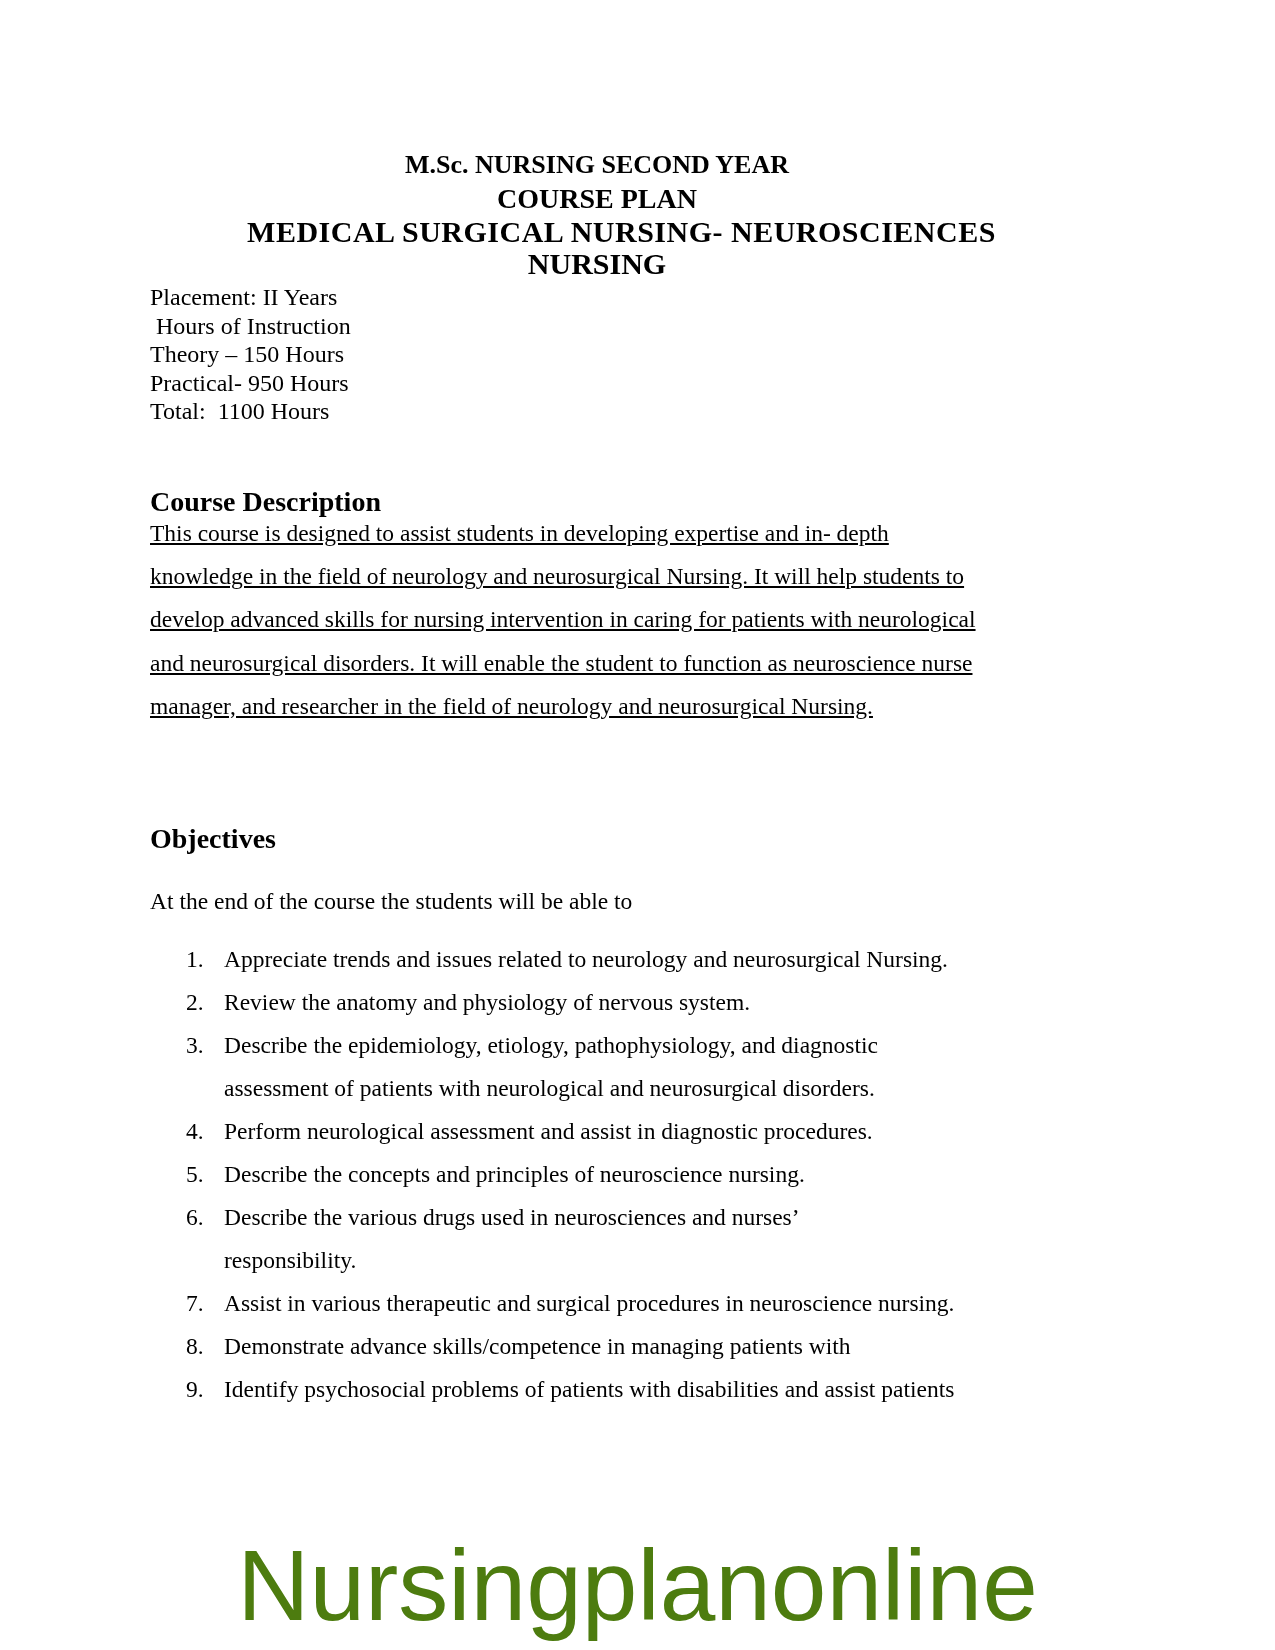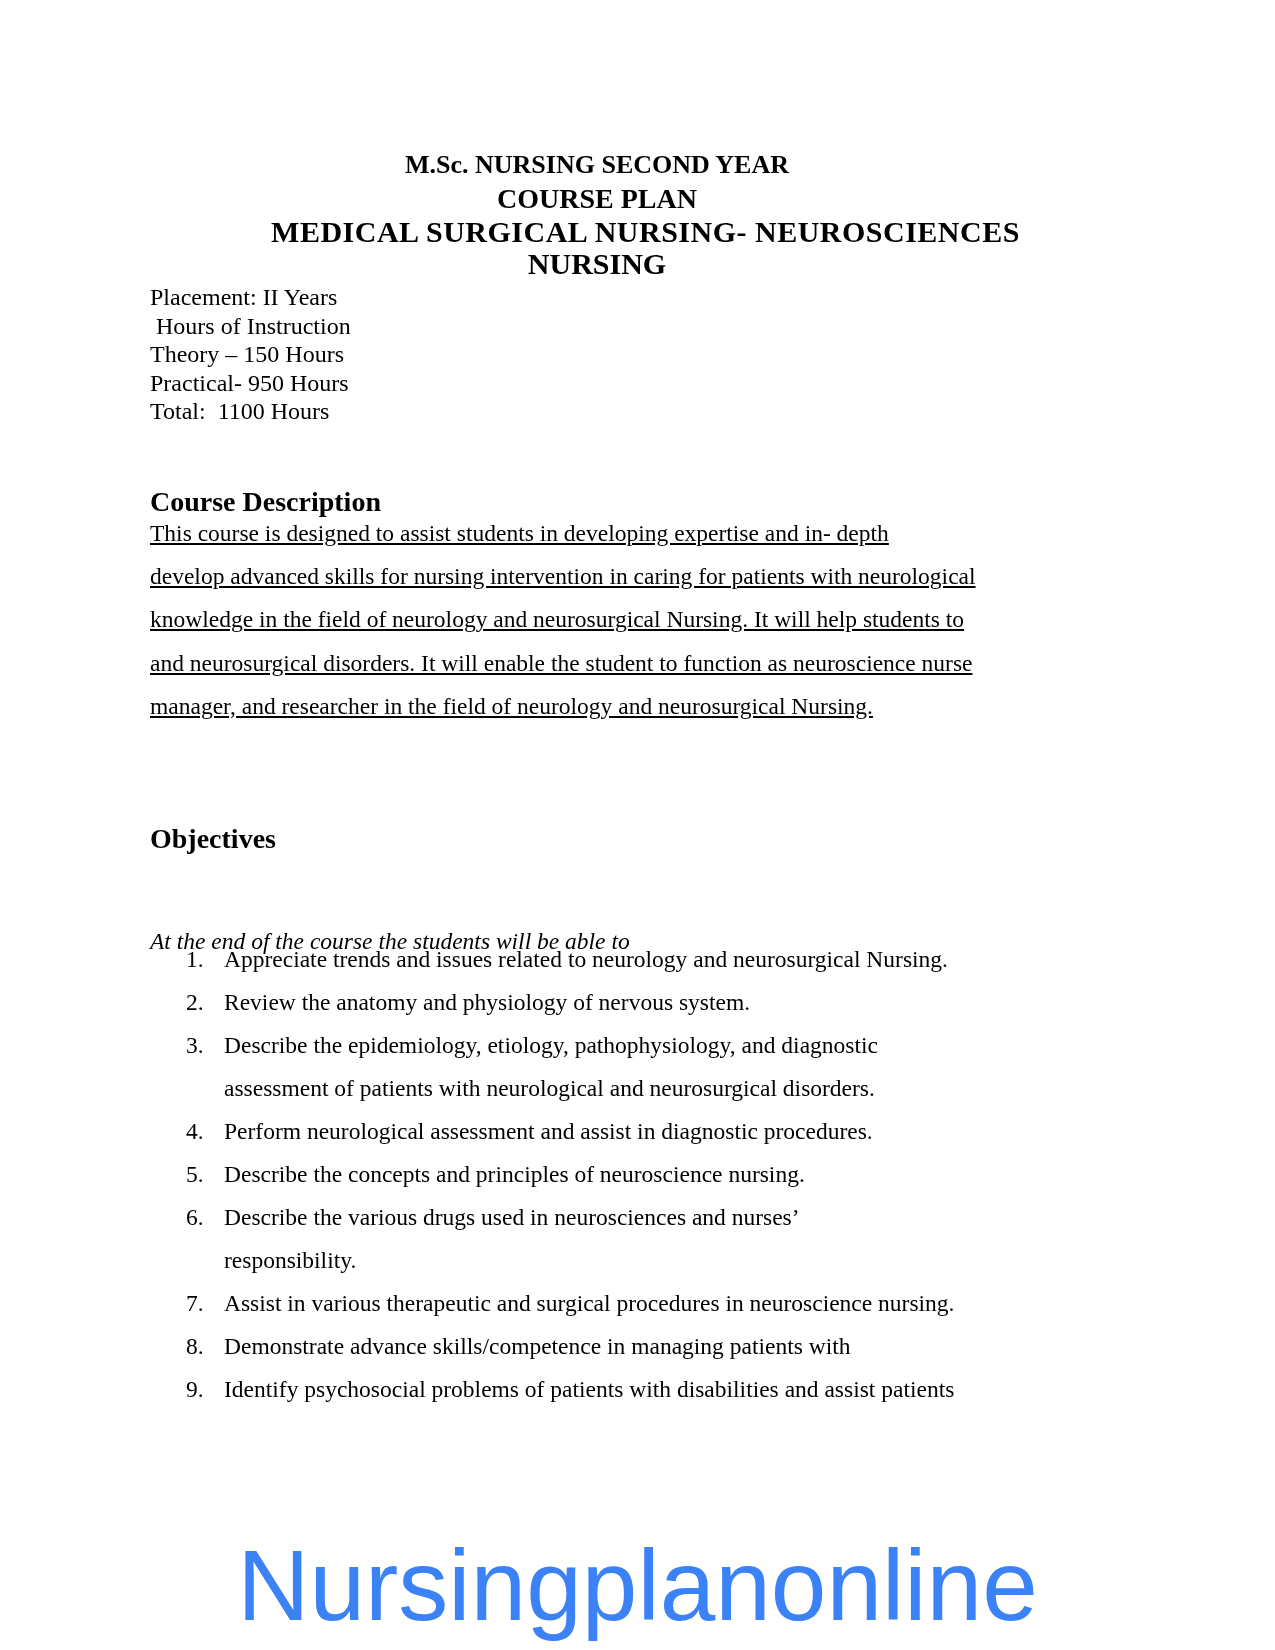--- a/index.html
+++ b/index.html
@@ -1,58 +1,58 @@
 <!DOCTYPE html>
 <html><head>
 <meta charset="utf-8">
 <style>
   html, body { margin: 0; padding: 0; background: #ffffff; }
   body { width: 1275px; height: 1650px; position: relative; overflow: hidden;
          font-family: "Liberation Serif", "DejaVu Serif", serif; color: #000; }
   .title { position: absolute; left: 0; width: 1194px; text-align: center; font-weight: bold; }
   #t1 { top: 150px; font-size: 26px; }
   #t2 { top: 183px; font-size: 28px; }
-  #t3 { top: 215px; font-size: 30px; left: 68px; width: 1155px; letter-spacing: 0.5px; }
+  #t3 { top: 215px; font-size: 30px; left: 44px; width: 1155px; letter-spacing: 0.5px; }
   #t4 { top: 247px; font-size: 30px; }
   .meta { position: absolute; left: 150px; top: 283px; font-size: 24px; line-height: 28.5px; }
   .meta div { white-space: pre; }
   .h { position: absolute; left: 150px; font-weight: bold; font-size: 28px; }
   #h-desc { top: 486px; }
   #h-obj { top: 823px; text-align: center; }
   .para { position: absolute; left: 150px; width: 980px; font-size: 23.5px; line-height: 43.2px; top: 512px; }
   .para div { white-space: nowrap; text-decoration: underline; }
-  .intro { position: absolute; left: 150px; top: 928px; font-size: 23.5px; font-style: italic; }
+  .intro { position: absolute; left: 150px; top: 888px; font-size: 23.5px; }
   ol.obj { position: absolute; left: 150px; top: 938px; margin: 0; padding: 0; list-style: none; font-size: 23.5px; }
   ol.obj li { position: relative; padding-left: 74px; line-height: 43px; white-space: nowrap; }
   ol.obj li .num { position: absolute; left: 36px; top: 0; }
   .watermark { position: absolute; left: 0; width: 1275px; top: 1535px; text-align: center;
                font-family: "Liberation Sans", "DejaVu Sans", sans-serif; font-size: 100px;
-               color: #3b82f6; line-height: 1; }
+               color: #4d7c0f; line-height: 1; }
 </style>
 </head>
 <body>
 
 <div id="t1" class="title">M.Sc. NURSING SECOND YEAR</div>
 <div id="t2" class="title">COURSE PLAN</div>
 <div id="t3" class="title">MEDICAL  SURGICAL NURSING- NEUROSCIENCES</div>
 <div id="t4" class="title">NURSING</div>
 
 <div class="meta">
   <div>Placement: II Years</div>
   <div> Hours of Instruction</div>
   <div>Theory – 150 Hours</div>
   <div>Practical- 950 Hours</div>
   <div>Total:  1100 Hours</div>
 </div>
 
 <div id="h-desc" class="h">Course  Description</div>
 <div class="para">
   <div>This course is designed to assist students in developing expertise and in- depth</div>
+  <div>knowledge in the field of neurology and neurosurgical Nursing. It will help students to</div>
   <div>develop advanced skills for nursing intervention in caring for patients with neurological</div>
-  <div>knowledge in the field of neurology and neurosurgical Nursing. It will help students to</div>
   <div>and neurosurgical disorders. It will enable the student to function as neuroscience nurse</div>
   <div>manager, and researcher in the  field of neurology  and neurosurgical Nursing.</div>
 </div>
 
 <div id="h-obj" class="h">Objectives</div>
 <div class="intro">At the end of the course the students will be able to</div>
 
 <ol class="obj" id="obj-list">
     <li><span class="num">1.</span><span>Appreciate trends and issues related to neurology and neurosurgical Nursing.</span></li>
     <li><span class="num">2.</span><span>Review the anatomy and physiology of nervous  system.</span></li>

